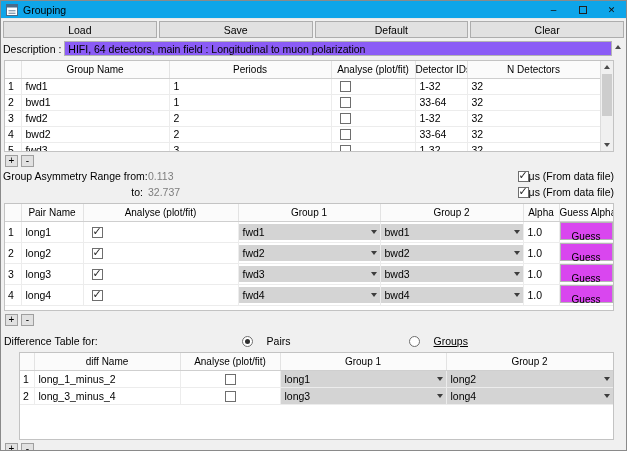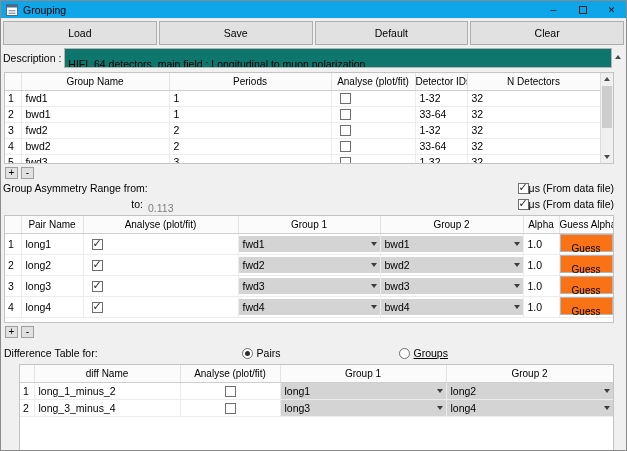--- a/index.html
+++ b/index.html
@@ -12,25 +12,25 @@
   
   .titlebar { height:18px; background:#0ea5e9; display:flex; align-items:center; border-bottom:1px solid #e8e8e8; }
   .app-icon { width:12px; height:12px; margin:0 5px 0 5px; flex:0 0 auto; }
   .title-text { font-size:10.5px; white-space:nowrap; }
   .win-controls { margin-left:auto; display:flex; height:18px; }
   .win-btn { width:29px; height:18px; display:flex; align-items:center; justify-content:center; font-size:10px; color:#111; cursor:default; }
   .max-glyph { width:8px; height:8px; border:1px solid #222; display:block; }
   .close-glyph { font-size:9px; }
   
   .toolbar { display:flex; gap:2px; margin:2px 2px 0 2px; }
-  .tb-btn { flex:1; height:24px; background:#e1e1e1; border:1px solid #adadad; font:inherit; font-size:10.5px; line-height:12px; padding:0; }
+  .tb-btn { flex:1; height:17px; background:#e1e1e1; border:1px solid #adadad; font:inherit; font-size:10.5px; line-height:12px; padding:0; }
   
   .desc-row { display:flex; align-items:center; margin:3px 2px 0 2px; }
   .desc-label { margin-right:3px; white-space:nowrap; }
-  .desc-field { flex:1; height:15px; background:#0f766e; border:1px solid #b4b4b4; padding:9px 3px; line-height:12px; white-space:nowrap; overflow:hidden; }
+  .desc-field { flex:1; height:15px; background:#8b5cf6; border:1px solid #b4b4b4; padding:1px 3px; line-height:12px; white-space:nowrap; overflow:hidden; }
   .desc-scroll { width:12px; height:15px; display:flex; justify-content:center; align-items:flex-start; padding-top:4px; }
   .tri-up { width:0; height:0; border-left:3px solid transparent; border-right:3px solid transparent; border-bottom:4px solid #4a4a4a; }
   .tri-down { width:0; height:0; border-left:3px solid transparent; border-right:3px solid transparent; border-top:4px solid #4a4a4a; }
   
   .tbl-wrap { position:relative; margin:4px 12px 0 3px; background:#fff; border:1px solid #c3c3c3; overflow:hidden; }
   .tbl-wrap.group { height:92px; }
   .tbl-wrap.pair  { height:108px; }
   .tbl-wrap.diff  { height:88px; margin-left:18px; }
   table { border-collapse:collapse; table-layout:fixed; }
   th { font-weight:normal; height:17px; background:#fbfbfb; border-right:1px solid #e3e3e3; border-bottom:1px solid #cfcfcf; font-size:10px; overflow:hidden; white-space:nowrap; }
@@ -39,38 +39,38 @@
   td.c-check { padding-left:8px; }
   td.c-check-center { text-align:center; padding:0; }
   td.c-widget { padding:0; }
   
   .cb { width:11px; height:11px; border:1px solid #6e6e6e; background:#fff; display:inline-block; vertical-align:middle; position:relative; }
   .cb.checked::after { content:"✓"; position:absolute; top:-3px; left:0px; font-size:11px; color:#1f1f1f; }
   
   .combo { height:16px; background:#d4d4d4; display:flex; align-items:center; padding:0 12px 0 4px; position:relative; width:100%; }
   .combo-arrow { position:absolute; right:3px; top:6px; width:0; height:0; border-left:3px solid transparent; border-right:3px solid transparent; border-top:4px solid #3c3c3c; }
   
-  .guess-btn { width:100%; height:16px; background:#f97316; border:1px solid #b5b5b5; font:inherit; font-size:10px; padding:8px; }
+  .guess-btn { width:100%; height:16px; background:#d946ef; border:1px solid #b5b5b5; font:inherit; font-size:10px; padding:8px; }
   
   .vscroll { position:absolute; top:0; right:0; bottom:0; width:13px; background:#f0f0f0; border-left:1px solid #dcdcdc; }
   .vs-btn { height:12px; display:flex; align-items:center; justify-content:center; }
   .vs-btn.down { position:absolute; bottom:0; left:0; right:0; }
   .vs-thumb { position:absolute; left:1px; right:1px; top:13px; height:42px; background:#cdcdcd; }
   
   .pm-row { display:flex; gap:3px; margin:3px 0 0 4px; }
   .pm-btn { width:13px; height:12px; background:#e1e1e1; border:1px solid #9f9f9f; font-size:10px; line-height:8px; padding:0; }
   
   .asym-row { display:flex; align-items:flex-start; margin:3px 12px 0 2px; height:13px; }
   .asym-label { width:140px; text-align:right; white-space:nowrap; }
-  .asym-value { margin-left:5px; color:#7d7d7d;margin-top:20px; }
+  .asym-value { margin-left:5px; color:#7d7d7d; }
   .asym-spacer { flex:1; }
   .unit-check { display:flex; align-items:center; gap:0; }
   
   .diff-head { display:flex; align-items:center; margin:8px 0 0 3px; height:14px; }
-  .radio-item { display:flex; align-items:center; gap:4px; }
+  .radio-item { display:flex; align-items:center; gap:14px; }
   .radio-item.pairs { margin-left:144px; }
   .radio-item.groups { margin-left:118px;text-decoration:underline; }
   .radio { width:11px; height:11px; border:1px solid #6e6e6e; border-radius:50%; background:#fff; display:inline-block; position:relative; }
   .radio.selected::after { content:""; position:absolute; inset:2px; border-radius:50%; background:#2f2f2f; }
 </style>
 </head>
 <body>
 
 <div class="window">
 

